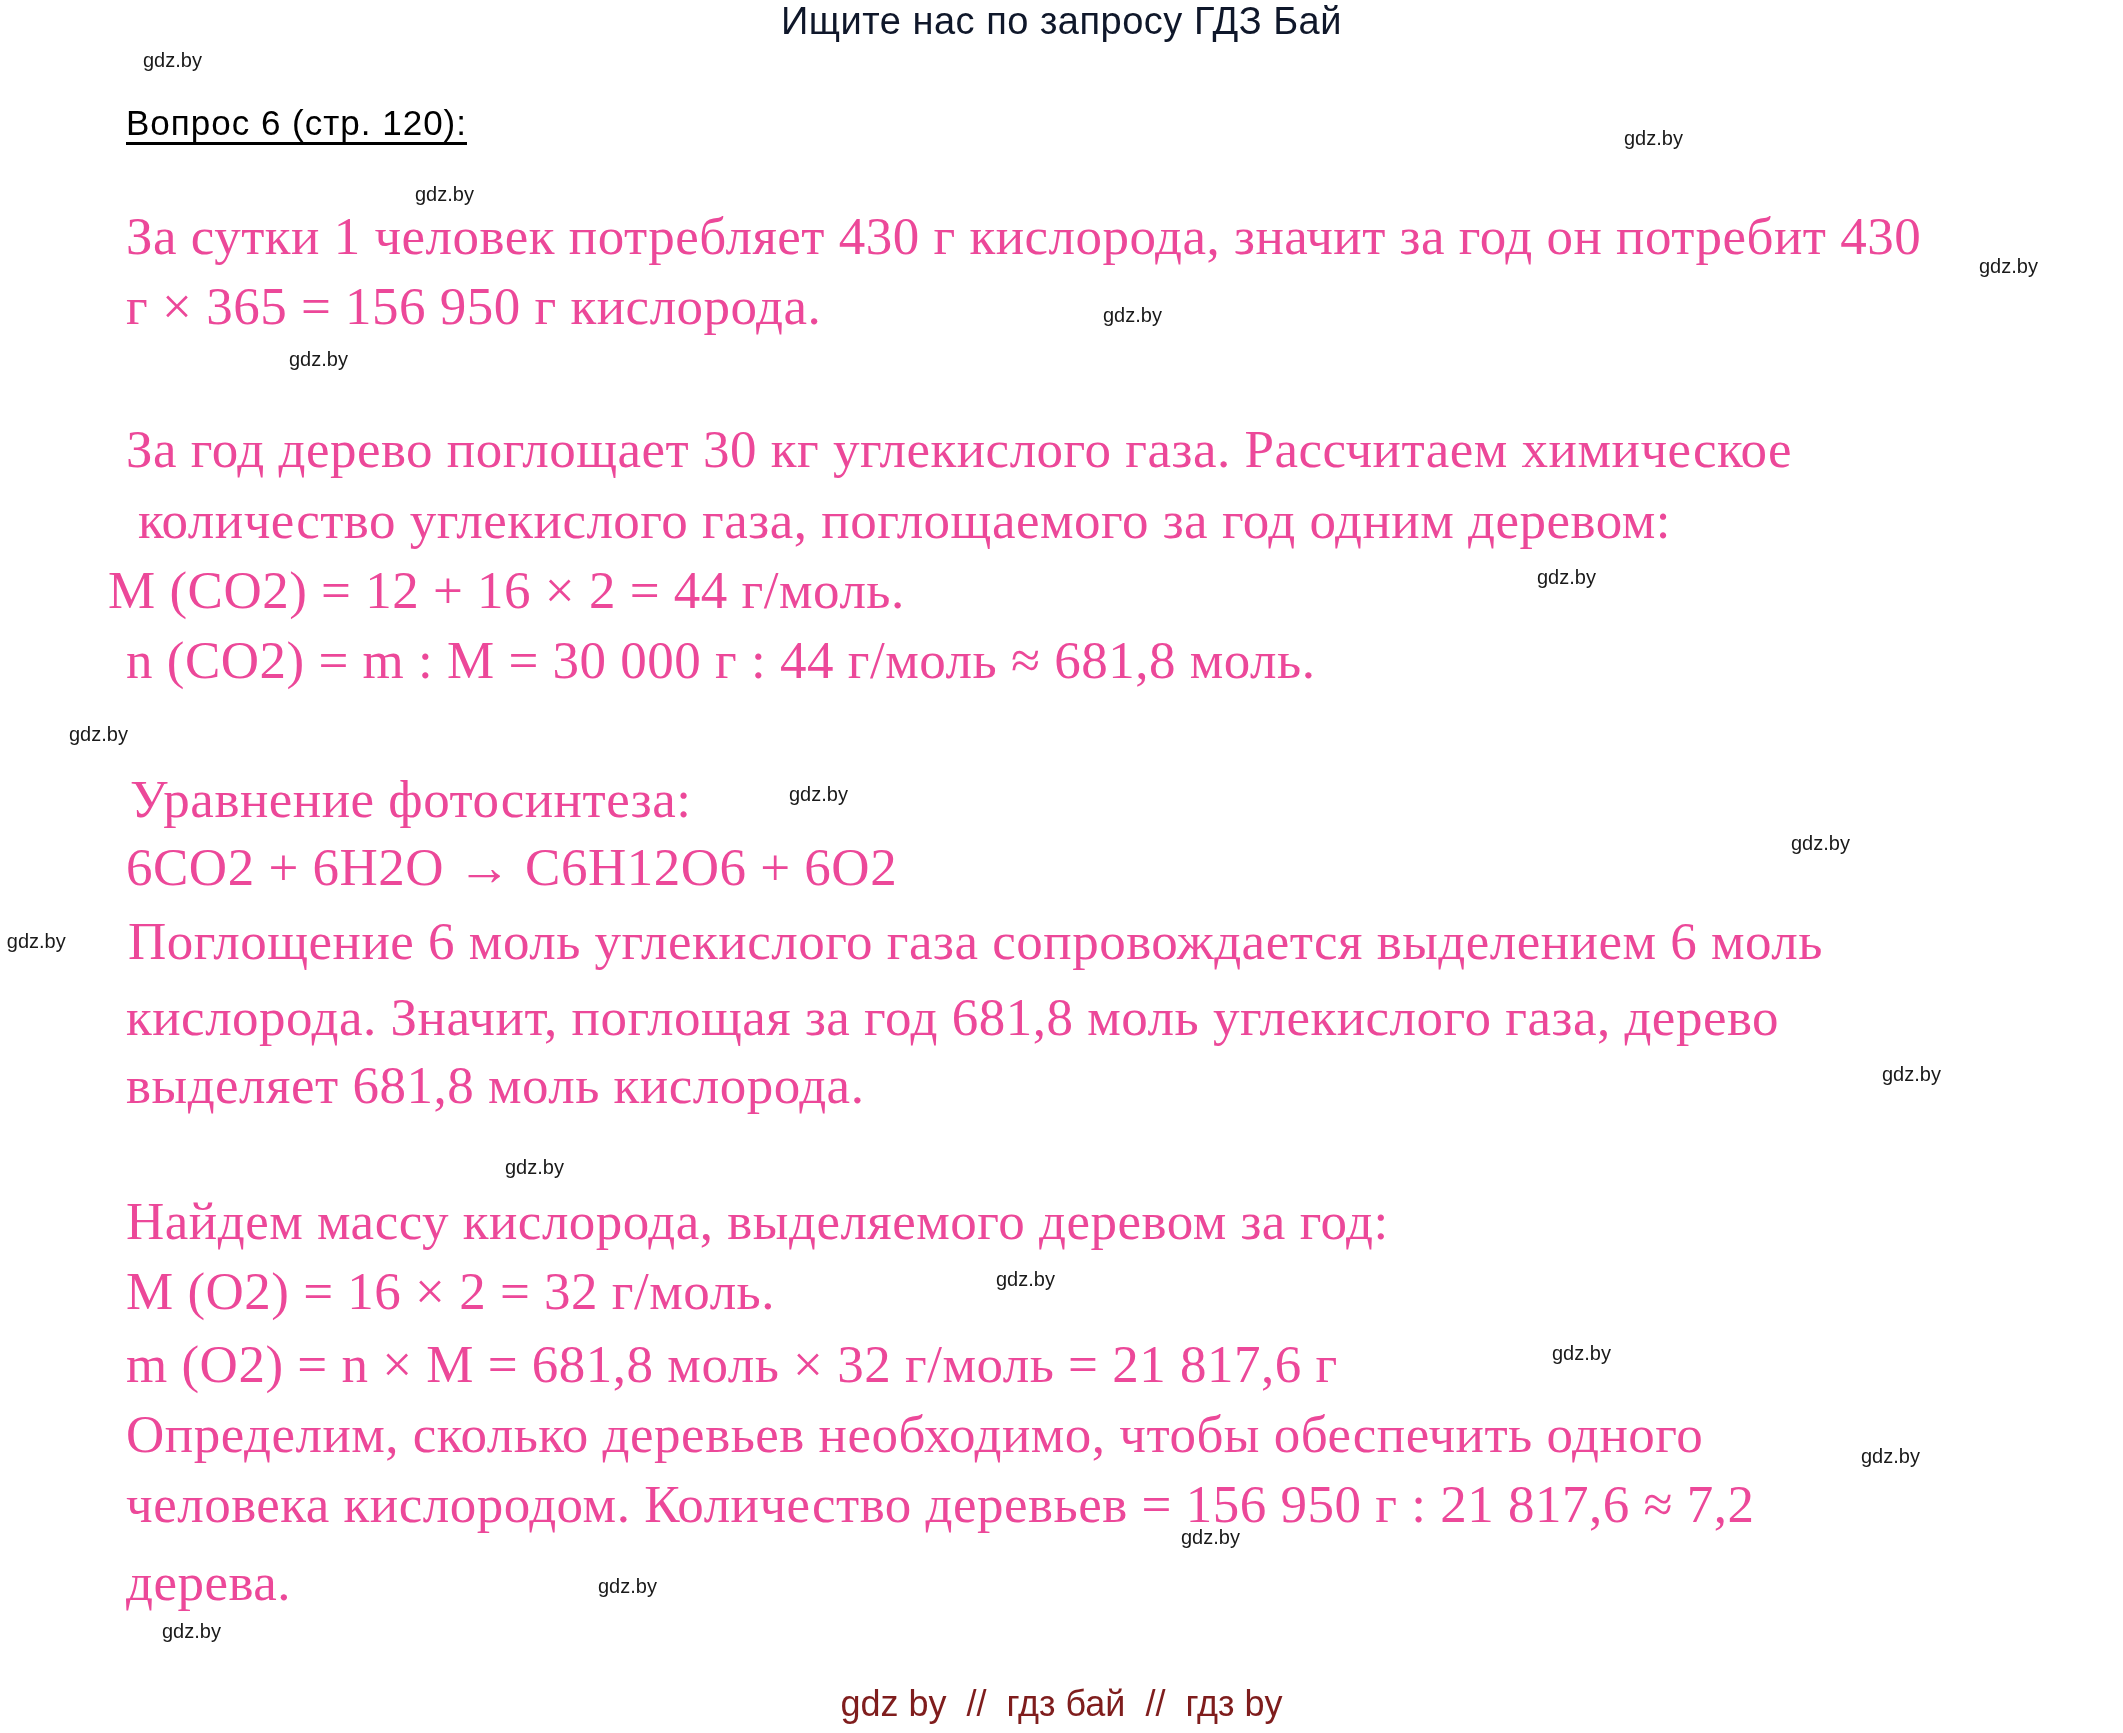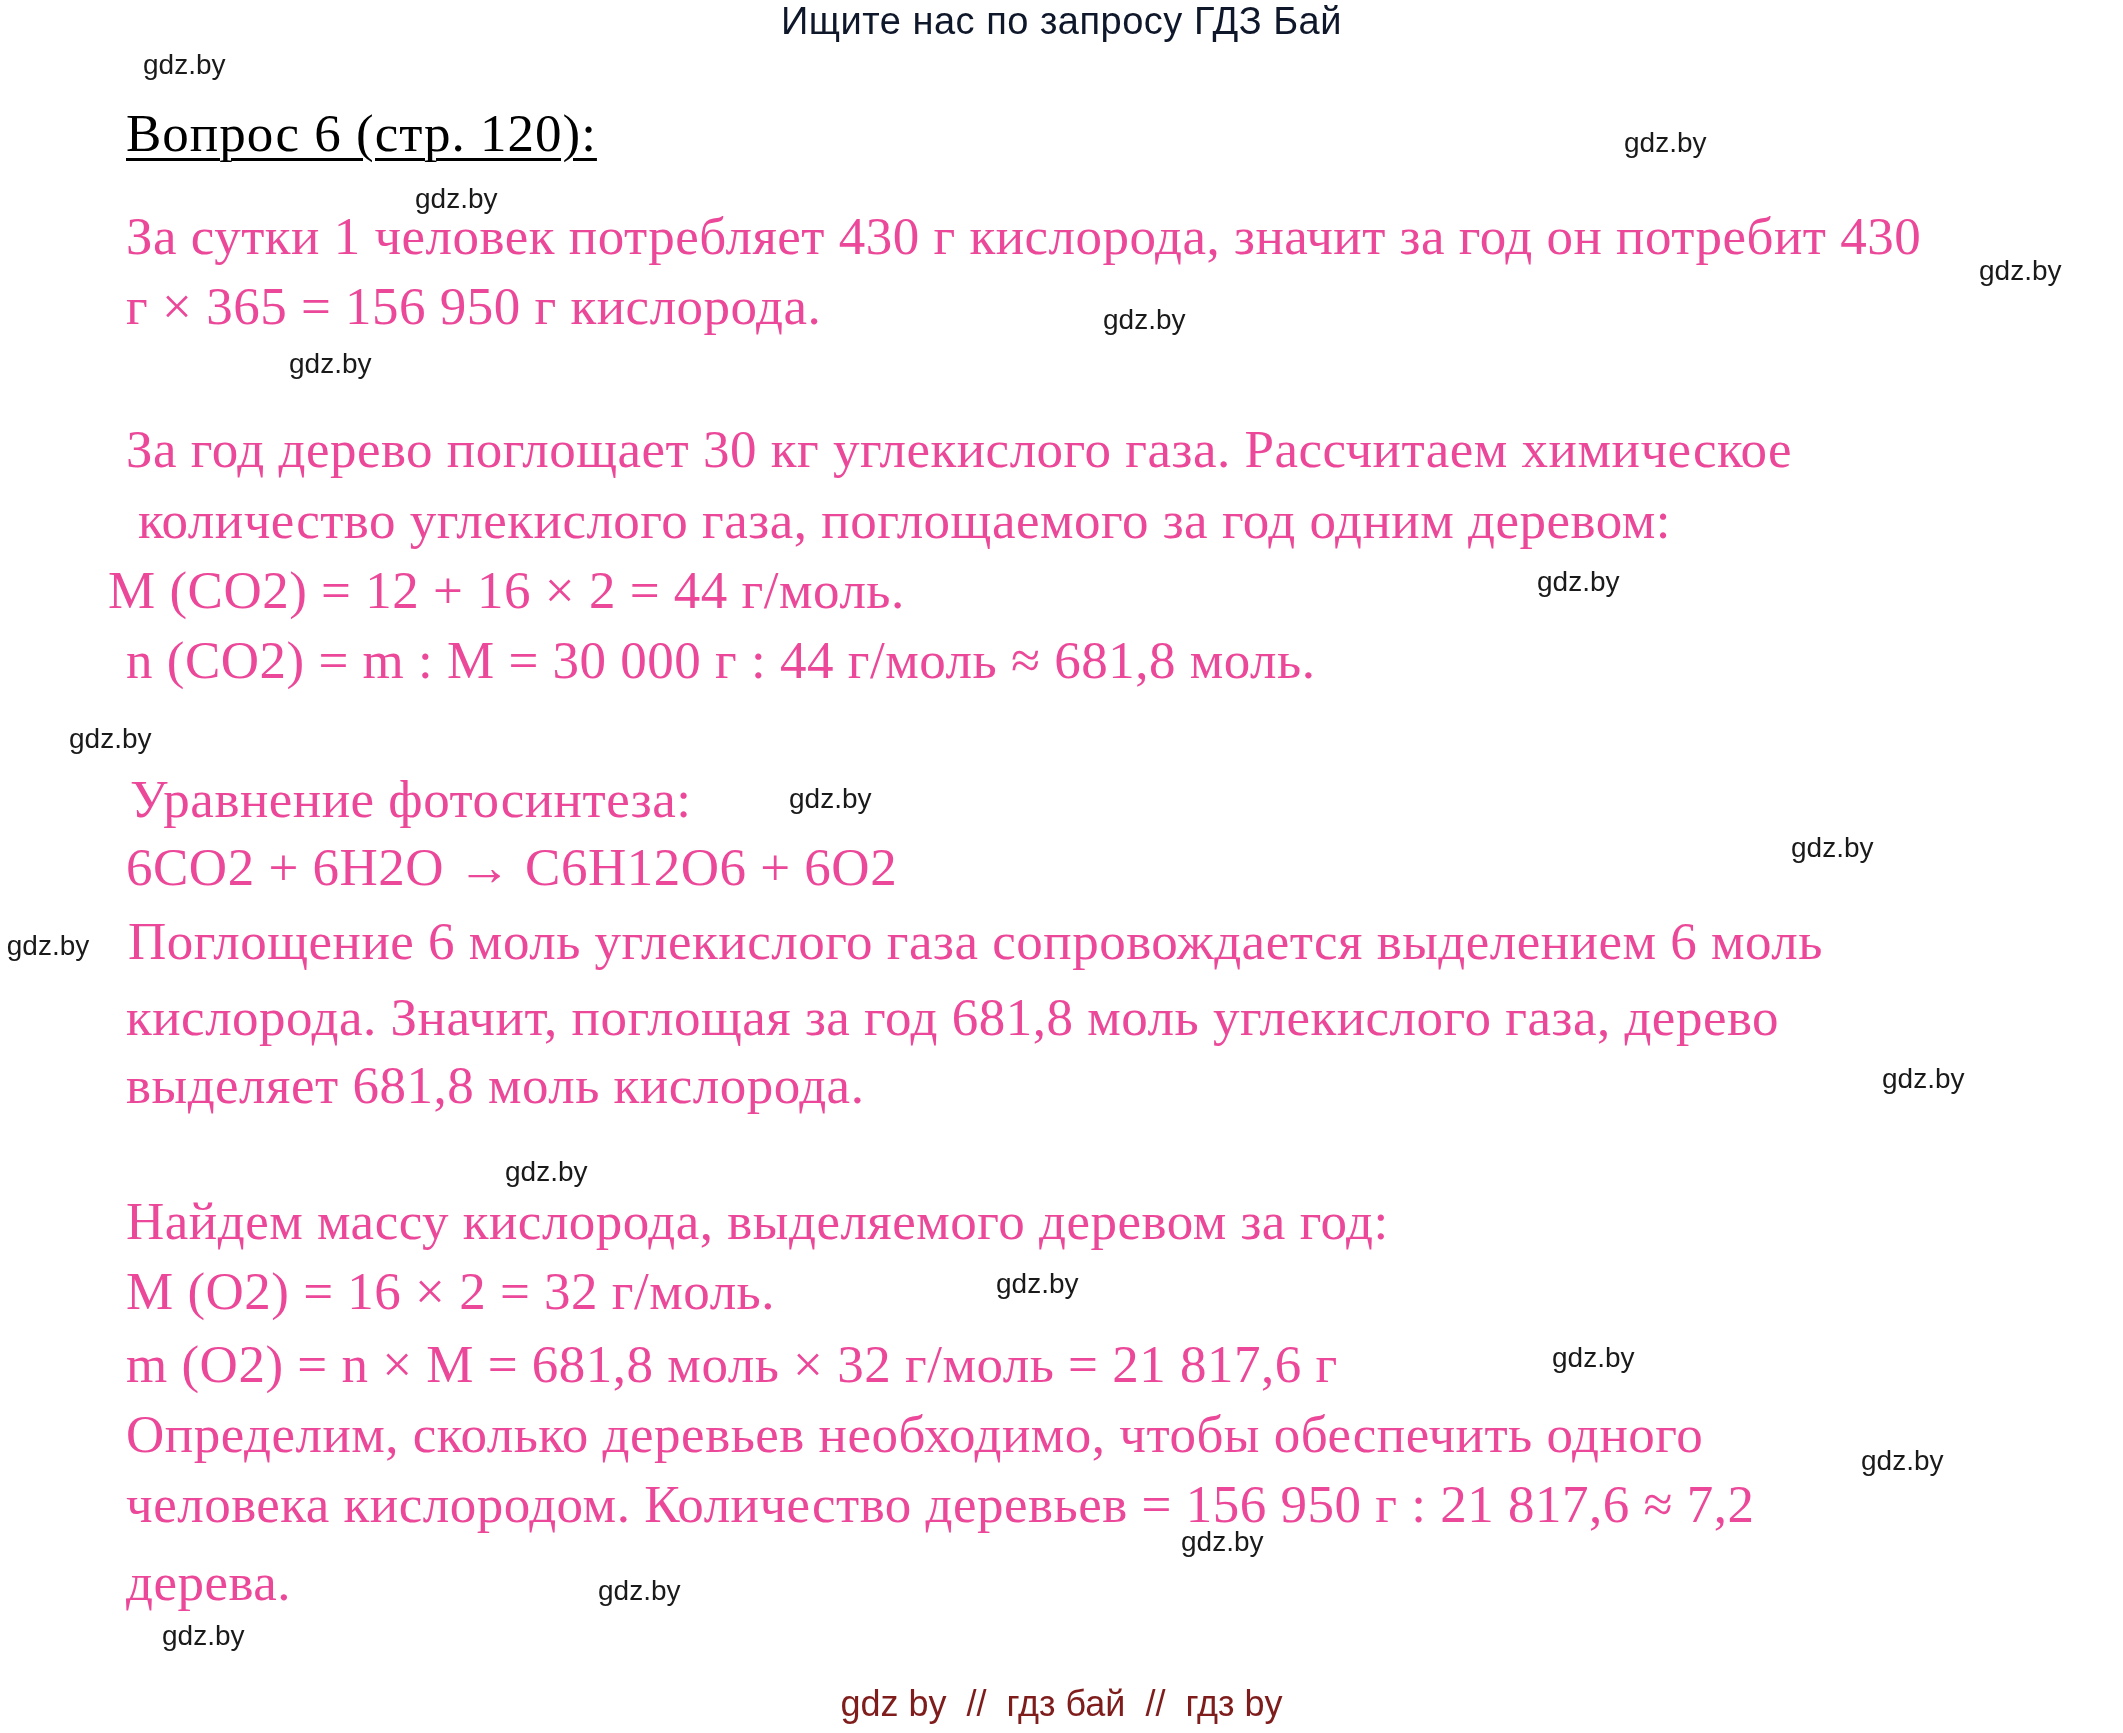--- a/index.html
+++ b/index.html
@@ -14,43 +14,43 @@
     position: absolute;
     top: 0px; left: 0; width: 100%;
     text-align: center;
     font-family: "Liberation Sans", sans-serif;
     font-size: 38px;
     letter-spacing: 0.5px;
   }
   .doc-title {
     position: absolute;
     left: 126px; top: 103px;
-    font-family: Liberation Serif, serif;
-    font-size: 53px;
+    font-family: Liberation Sans, sans-serif;
+    font-size: 35px;
     color: #000000;
     letter-spacing: 1px;
     text-decoration: underline;
     text-decoration-thickness: 2.9px;
     text-underline-offset: 6.8px;
     white-space: pre;
   }
   .line {
     position: absolute;
     font-family: Liberation Serif, serif;
     font-size: 53px;
     line-height: 1.1;
     color: #ec4899;
     letter-spacing: 0.5px;
     white-space: pre;
     text-align: right;
   }
   .wm {
     position: absolute;
     font-family: "Liberation Sans", sans-serif;
-    font-size: 28px;
+    font-size: 20px;
     color: #1a1a1a;
     white-space: pre;
   }
   .footer {
     position: absolute;
     top: 1683px; left: 0; width: 100%;
     text-align: center;
     font-family: "Liberation Sans", sans-serif;
     font-size: 36px;
     white-space: pre;

